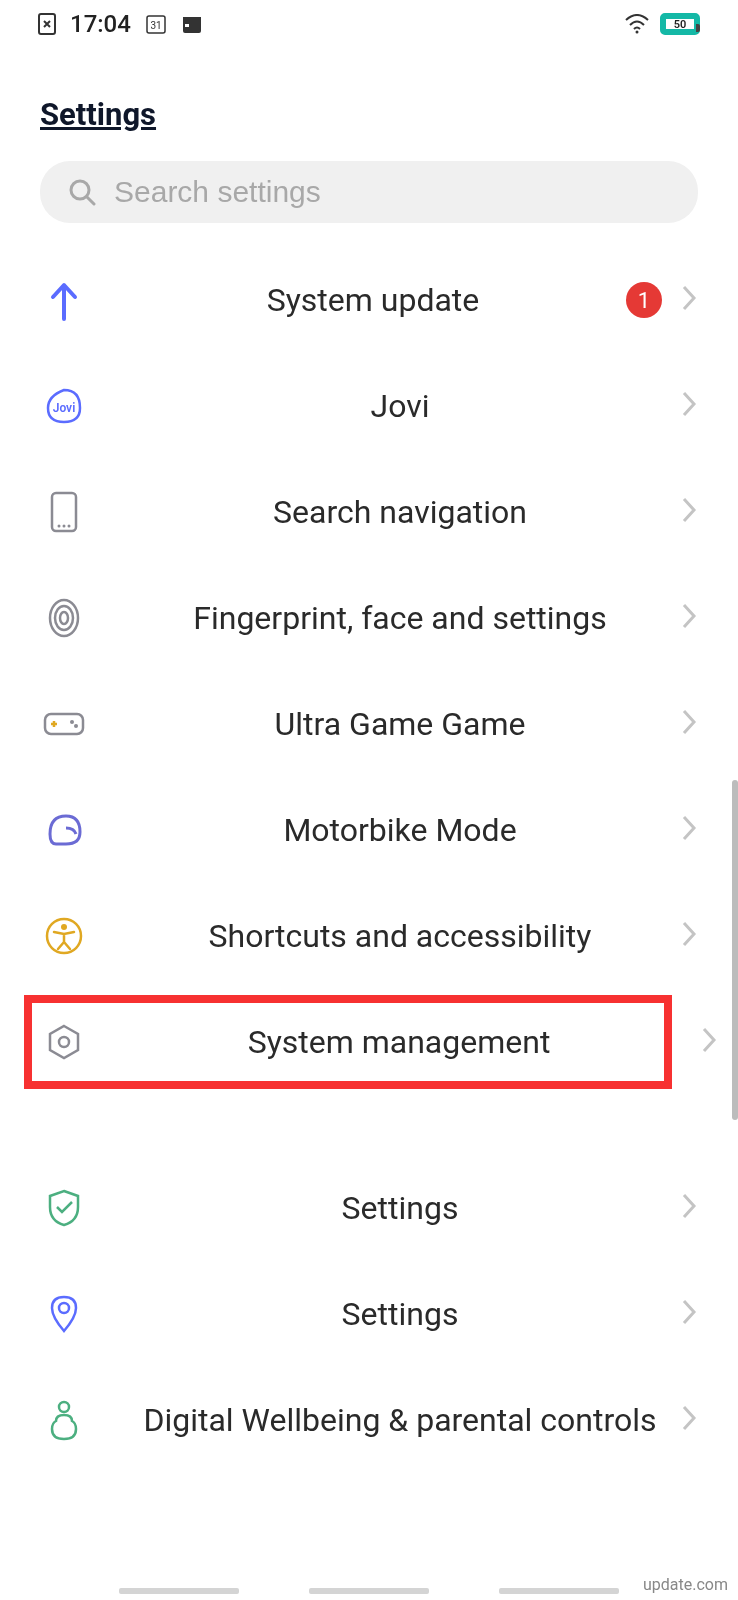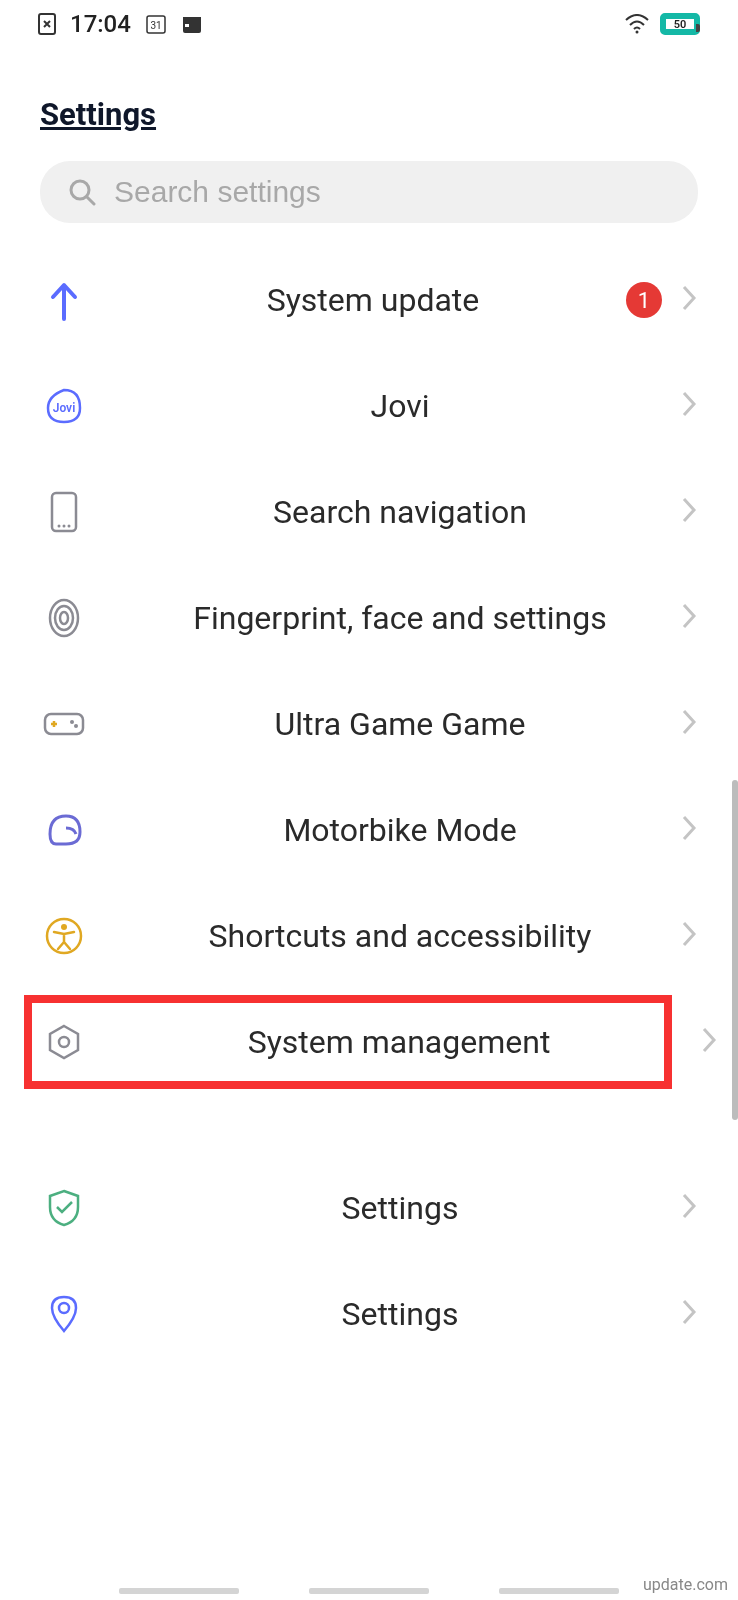--- a/index.html
+++ b/index.html
@@ -387,20 +387,34 @@
         </svg>
     </span>
     <span class="label">Settings</span>
     <span class="chevron">
       <svg width="18" height="30" viewBox="0 0 18 30">
           <path d="M4 4 L14 15 L4 26" fill="none" stroke="#c4c4c4" stroke-width="3"></path>
         </svg>
     </span>
   </div>
 
+  <div class="item">
+    <span class="icon-wrap">
+      <svg width="36" height="42" viewBox="0 0 36 42">
+          <circle cx="18" cy="8" r="5" fill="none" stroke="#4caf80" stroke-width="2.5"></circle>
+          <path d="M10 22 Q10 16 18 16 Q26 16 26 22 Q30 24 30 30 Q30 40 18 40 Q6 40 6 30 Q6 24 10 22 Z" fill="none" stroke="#4caf80" stroke-width="2.5"></path>
+        </svg>
+    </span>
+    <span class="label">Digital Wellbeing &amp; parental controls</span>
+    <span class="chevron">
+      <svg width="18" height="30" viewBox="0 0 18 30">
+          <path d="M4 4 L14 15 L4 26" fill="none" stroke="#c4c4c4" stroke-width="3"></path>
+        </svg>
+    </span>
+  </div>
 
 </div>
 
 <div class="scrollbar"></div>
 
 <div class="bottom-tabs">
   <span></span>
     <span></span>
     <span></span>
 </div>

